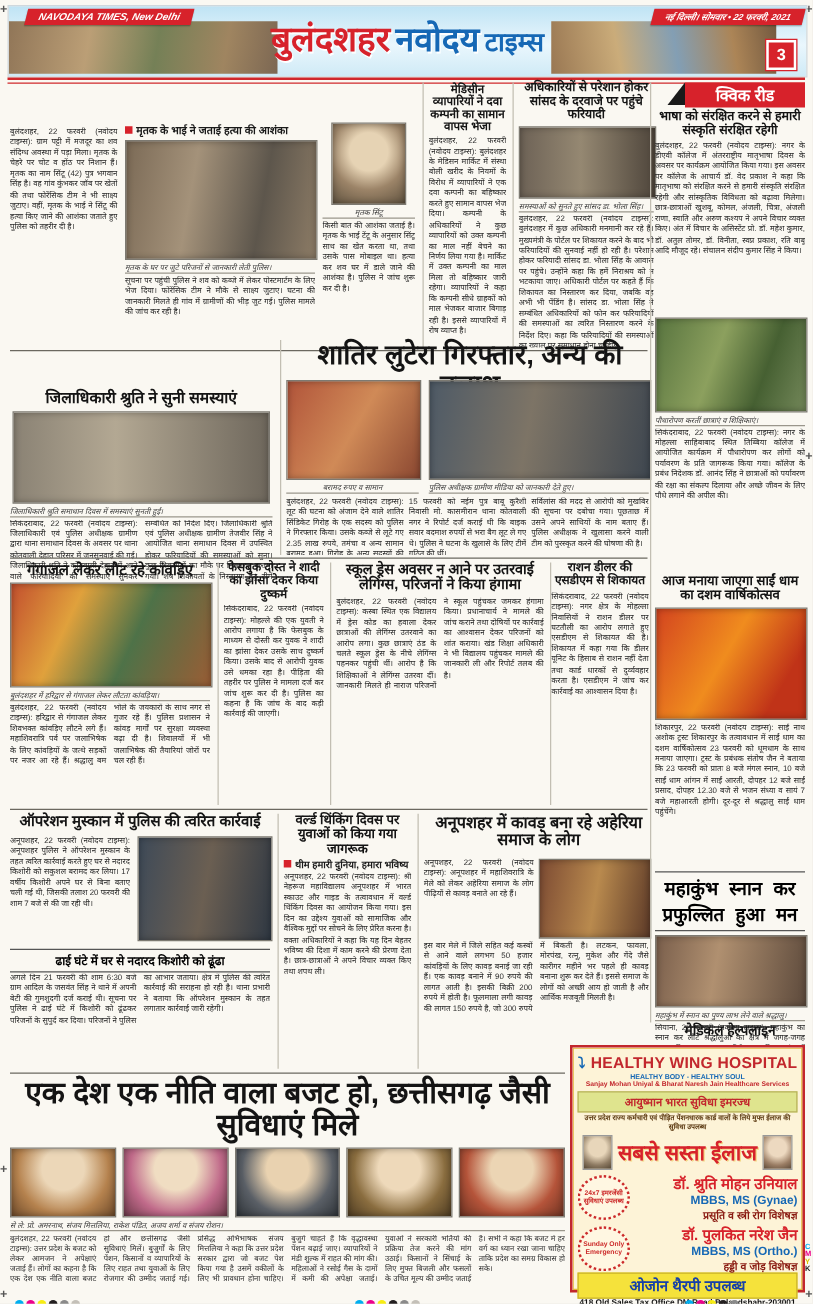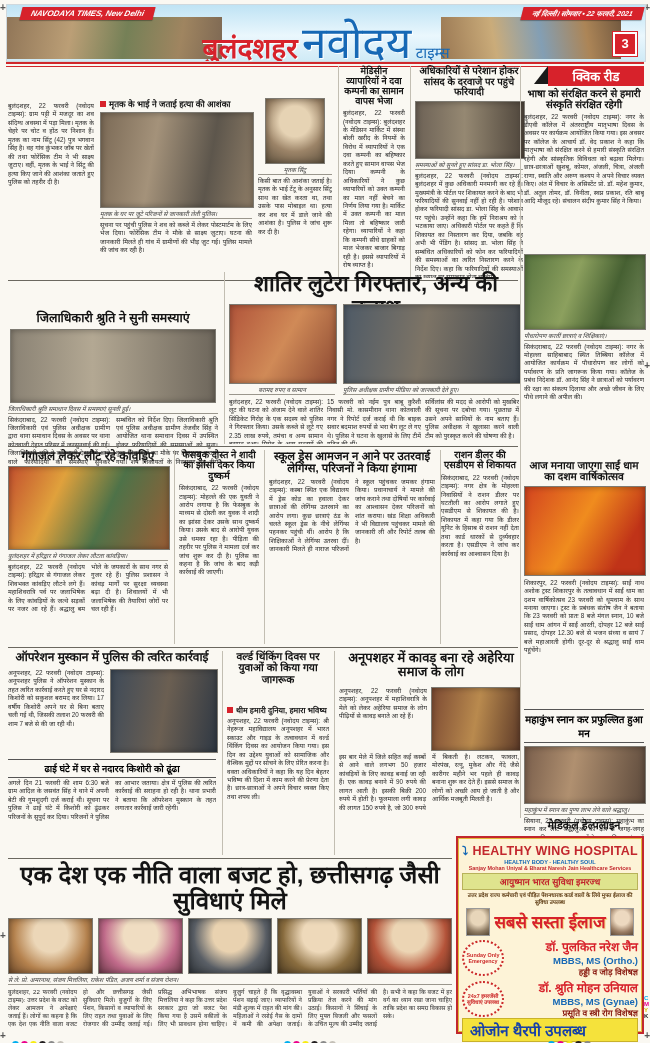--- a/index.html
+++ b/index.html
@@ -7,22 +7,22 @@
   .page{position:absolute;left:0;top:0;width:650px;height:1043px;background:#faf8f2;}
   .abs{position:absolute;}
   
   .masthead{left:6px;top:4px;width:638px;height:56px;background:linear-gradient(#bfe3f4,#eaf7fd 55%,#cfeaf6);overflow:hidden;border:1px solid #cfd8dd;}
   .mh-art{top:12px;height:42px;opacity:.95;}
   .mh-art-left{left:0;width:215px;background:linear-gradient(100deg,#8c6f4f,#b99a6f 30%,#6f7a4e 55%,#9c7f58 80%,#77604a);}
   .mh-art-right{right:24px;width:180px;background:linear-gradient(80deg,#96714a,#c9a873 30%,#7e9ab0 55%,#a97f4e 80%,#6d5136);}
   .ribbon{background:#d7222b;color:#fff;font-size:8px;font-weight:bold;font-style:italic;padding:2px 10px;transform:skewX(-14deg);white-space:nowrap;box-shadow:0 1px 1px rgba(0,0,0,.3);}
   .title-wrap{left:0;top:6px;width:100%;text-align:center;white-space:nowrap;}
   .t-city{color:#d7222b;font-size:28px;font-weight:bold;text-shadow:1px 1px 0 #fff;}
-  .t-brand{color:#1668b5;font-size:44px;font-weight:normal;text-shadow:1px 1px 0 #fff;}
-  .t-suffix{color:#1668b5;font-size:15px;font-weight:normal;}
+  .t-brand{color:#1668b5;font-size:27px;font-weight:bold;text-shadow:1px 1px 0 #fff;}
+  .t-suffix{color:#1668b5;font-size:21px;font-weight:bold;}
   .pageno{right:8px;bottom:5px;width:20px;height:20px;background:#d7222b;color:#fff;font-size:13px;font-weight:bold;text-align:center;line-height:20px;border:2px solid #fff;box-shadow:0 0 0 1px #d7222b;}
   .mh-rule{left:6px;top:62px;width:638px;height:2px;border-top:2px solid #d0282c;border-bottom:1px solid #d0282c;}
   
   .hl{font-weight:bold;color:#141414;line-height:1.08;text-align:center;}
   .body-txt{font-size:6.3px;color:#2b2b2b;text-align:justify;line-height:1.34;}
   .cap{font-size:6.1px;font-style:italic;color:#3a3a3a;padding-top:1px;border-bottom:1px solid #9a968c;}
   .photo{border:1px solid #7d7a72;box-shadow:inset 0 0 6px rgba(0,0,0,.35);}
   .sub-red{font-size:8.6px;font-weight:bold;color:#1a1a1a;}
   .sub-red::before{content:"";display:inline-block;width:6px;height:6px;background:#d7222b;margin-right:3px;}
   .hrule{height:1px;background:#6b6860;}
@@ -36,21 +36,21 @@
   .ad-hosp{color:#c2272d;font-size:12.5px;font-weight:bold;text-align:left;letter-spacing:.2px;}
   .ad-tag{color:#1668b5;font-size:5.6px;font-weight:bold;text-align:center;}
   .ad-sub{color:#c2272d;font-size:5.4px;font-weight:bold;text-align:center;}
   .ad-strip{background:#dfe48e;color:#c2272d;font-size:9px;font-weight:bold;text-align:center;margin:2px 0;padding:1px 0;border:1px solid #b8b25a;}
   .ad-note{color:#5c3a12;font-size:5.6px;font-weight:bold;text-align:center;line-height:1.25;}
   .ad-claim{color:#d7222b;font-size:17px;font-weight:bold;text-align:center;text-shadow:1px 1px 0 #f3d98a;}
   .ad-doc{color:#d7222b;font-size:12px;font-weight:bold;text-align:right;}
   .ad-qual{color:#1668b5;font-size:9.5px;font-weight:bold;text-align:right;}
   .ad-spec{color:#8a1b12;font-size:8.5px;font-weight:bold;text-align:right;}
   .ad-burst{border:2px dotted #cc2a2a;border-radius:50%;color:#cc2a2a;font-size:5.4px;font-weight:bold;text-align:center;display:flex;align-items:center;justify-content:center;background:#fff7e2;line-height:1.15;}
-  .ad-ozone{background:#f5e23b;color:#1640a8;font-size:15px;font-weight:bold;padding:1px 7px;border:1px solid #c9b22a;}
+  .ad-ozone{background:#f5e23b;color:#1640a8;font-size:12px;font-weight:bold;text-align:center;padding:1px 7px;border:1px solid #c9b22a;}
   .ad-addr{color:#111;font-size:6.6px;font-weight:bold;text-align:center;}
   .ad-thumb{width:22px;height:26px;border:1px solid #999;}
   
   .dots span{display:inline-block;width:7px;height:7px;border-radius:50%;margin-right:2px;}
   .d-c{background:#00aeef;} .d-m{background:#ec008c;} .d-y{background:#f7ec13;}
   .d-k{background:#231f20;} .d-g{background:#8a8a8a;} .d-l{background:#c4c0b8;}
   .crop{color:#555;font-size:10px;font-weight:bold;}
   .cmyk{font-size:6px;font-weight:bold;line-height:1;}
   .cmyk div{margin:0;}
 </style>
@@ -151,52 +151,52 @@
     <div class="cap">बुलंदशहर में हरिद्वार से गंगाजल लेकर लौटता कांवड़िया।</div>
     <div class="body-txt" style="margin-top:2px;height:74px;overflow:hidden;column-count:2;column-gap:6px;">बुलंदशहर, 22 फरवरी (नवोदय टाइम्स): हरिद्वार से गंगाजल लेकर शिवभक्त कांवड़िए लौटने लगे हैं। महाशिवरात्रि पर्व पर जलाभिषेक के लिए कांवड़ियों के जत्थे सड़कों पर नजर आ रहे हैं। श्रद्धालु बम भोले के जयकारों के साथ नगर से गुजर रहे हैं। पुलिस प्रशासन ने कांवड़ मार्गों पर सुरक्षा व्यवस्था बढ़ा दी है। शिवालयों में भी जलाभिषेक की तैयारियां जोरों पर चल रही हैं।</div>
   </div>
 
   <div class="abs" style="left:174px;top:450px;width:80px;height:194px;border-left:1px solid #c2beb2;padding-left:4px;">
     <div class="hl" style="font-size:9.6px;">फेसबुक दोस्त ने शादी का झांसा देकर किया दुष्कर्म</div>
     <div class="body-txt" style="margin-top:3px;height:140px;overflow:hidden;">सिकंदराबाद, 22 फरवरी (नवोदय टाइम्स): मोहल्ले की एक युवती ने आरोप लगाया है कि फेसबुक के माध्यम से दोस्ती कर युवक ने शादी का झांसा देकर उसके साथ दुष्कर्म किया। उसके बाद से आरोपी युवक उसे धमका रहा है। पीड़िता की तहरीर पर पुलिस ने मामला दर्ज कर जांच शुरू कर दी है। पुलिस का कहना है कि जांच के बाद कड़ी कार्रवाई की जाएगी।</div>
   </div>
 
   <div class="abs" style="left:264px;top:450px;width:166px;height:194px;border-left:1px solid #c2beb2;padding-left:4px;">
-    <div class="hl" style="font-size:11.5px;">स्कूल ड्रेस आमजन न आने पर उतरवाई लेगिंग्स, परिजनों ने किया हंगामा</div>
+    <div class="hl" style="font-size:11.5px;">स्कूल ड्रेस अवसर न आने पर उतरवाई लेगिंग्स, परिजनों ने किया हंगामा</div>
     <div class="body-txt" style="margin-top:3px;height:150px;overflow:hidden;column-count:2;column-gap:6px;">बुलंदशहर, 22 फरवरी (नवोदय टाइम्स): कस्बा स्थित एक विद्यालय में ड्रेस कोड का हवाला देकर छात्राओं की लेगिंग्स उतरवाने का आरोप लगा। कुछ छात्राएं ठंड के चलते स्कूल ड्रेस के नीचे लेगिंग्स पहनकर पहुंची थीं। आरोप है कि शिक्षिकाओं ने लेगिंग्स उतरवा दीं। जानकारी मिलते ही नाराज परिजनों ने स्कूल पहुंचकर जमकर हंगामा किया। प्रधानाचार्य ने मामले की जांच कराने तथा दोषियों पर कार्रवाई का आश्वासन देकर परिजनों को शांत कराया। खंड शिक्षा अधिकारी ने भी विद्यालय पहुंचकर मामले की जानकारी ली और रिपोर्ट तलब की है।</div>
   </div>
 
   <div class="abs" style="left:440px;top:450px;width:78px;height:194px;border-left:1px solid #c2beb2;padding-left:0;">
     <div class="hl" style="font-size:9.6px;">राशन डीलर की एसडीएम से शिकायत</div>
     <div class="body-txt" style="margin-top:3px;height:150px;overflow:hidden;">सिकंदराबाद, 22 फरवरी (नवोदय टाइम्स): नगर क्षेत्र के मोहल्ला निवासियों ने राशन डीलर पर घटतौली का आरोप लगाते हुए एसडीएम से शिकायत की है। शिकायत में कहा गया कि डीलर यूनिट के हिसाब से राशन नहीं देता तथा कार्ड धारकों से दुर्व्यवहार करता है। एसडीएम ने जांच कर कार्रवाई का आश्वासन दिया है।</div>
   </div>
 
   <div class="abs" style="left:524px;top:450px;width:120px;height:368px;">
     <div class="hl" style="font-size:10.5px;margin-top:10px;">आज मनाया जाएगा साईं धाम का दशम वार्षिकोत्सव</div>
     <div class="photo" style="width:120px;height:88px;margin-top:3px;background:linear-gradient(120deg,#d3441f,#f08c1e 45%,#c03318 80%);"></div>
     <div class="body-txt" style="margin-top:3px;height:118px;overflow:hidden;">शिकारपुर, 22 फरवरी (नवोदय टाइम्स): साईं नाथ अशोक ट्रस्ट शिकारपुर के तत्वावधान में साईं धाम का दशम वार्षिकोत्सव 23 फरवरी को धूमधाम के साथ मनाया जाएगा। ट्रस्ट के प्रबंधक संतोष जैन ने बताया कि 23 फरवरी को प्रातः 8 बजे मंगल स्नान, 10 बजे साईं धाम आंगन में साईं आरती, दोपहर 12 बजे साईं प्रसाद, दोपहर 12.30 बजे से भजन संध्या व सायं 7 बजे महाआरती होगी। दूर-दूर से श्रद्धालु साईं धाम पहुंचेंगे।</div>
-    <div class="boxhead" style="font-size:10px;margin-top:12px;">महाकुंभ स्नान कर प्रफुल्लित हुआ मन</div>
+    <div class="boxhead" style="font-size:15px;margin-top:0;font-family:Liberation Mono, monospace;">महाकुंभ स्नान कर प्रफुल्लित हुआ मन</div>
     <div class="photo" style="width:120px;height:56px;margin-top:3px;background:linear-gradient(100deg,#7a5f4c,#b09070 40%,#5d4a3c);"></div>
     <div class="cap">महाकुंभ में स्नान का पुण्य लाभ लेने वाले श्रद्धालु।</div>
     <div class="body-txt" style="margin-top:2px;height:56px;overflow:hidden;">सियाना, 22 फरवरी (नवोदय टाइम्स): महाकुंभ का स्नान कर लौटे श्रद्धालुओं का क्षेत्र में जगह-जगह स्वागत किया गया। श्रद्धालुओं ने बताया कि महाकुंभ में स्नान कर मन प्रफुल्लित हो गया। संगम तट पर आस्था की डुबकी लगाने का अनुभव अद्भुत रहा। श्रद्धालुओं ने सभी से पुण्य लाभ लेने का आह्वान किया।</div>
   </div>
 
   <div class="abs hrule" style="left:8px;top:647px;width:510px;"></div>
 
   <div class="abs" style="left:8px;top:651px;width:208px;height:204px;">
     <div class="hl" style="font-size:12px;">ऑपरेशन मुस्कान में पुलिस की त्वरित कार्रवाई</div>
     <div class="abs body-txt" style="left:0;top:18px;width:96px;height:84px;overflow:hidden;">अनूपशहर, 22 फरवरी (नवोदय टाइम्स): अनूपशहर पुलिस ने ऑपरेशन मुस्कान के तहत त्वरित कार्रवाई करते हुए घर से नदारद किशोरी को सकुशल बरामद कर लिया। 17 वर्षीय किशोरी अपने घर से बिना बताए चली गई थी, जिसकी तलाश 20 फरवरी की शाम 7 बजे से की जा रही थी।</div>
     <div class="abs photo" style="left:102px;top:18px;width:106px;height:82px;background:linear-gradient(100deg,#3e4a58,#6b5f52 50%,#2f3843);"></div>
     <div class="abs boxhead" style="left:0;top:108px;width:208px;font-size:9.5px;">ढाई घंटे में घर से नदारद किशोरी को ढूंढा</div>
     <div class="abs body-txt" style="left:0;top:128px;width:208px;height:74px;overflow:hidden;column-count:2;column-gap:6px;">अगले दिन 21 फरवरी की शाम 6:30 बजे ग्राम आदिल के जसवंत सिंह ने थाने में अपनी बेटी की गुमशुदगी दर्ज कराई थी। सूचना पर पुलिस ने ढाई घंटे में किशोरी को ढूंढकर परिजनों के सुपुर्द कर दिया। परिजनों ने पुलिस का आभार जताया। क्षेत्र में पुलिस की त्वरित कार्रवाई की सराहना हो रही है। थाना प्रभारी ने बताया कि ऑपरेशन मुस्कान के तहत लगातार कार्रवाई जारी रहेगी।</div>
   </div>
 
   <div class="abs" style="left:222px;top:651px;width:102px;height:204px;border-left:1px solid #c2beb2;padding-left:4px;">
     <div class="hl" style="font-size:10.5px;">वर्ल्ड थिंकिंग दिवस पर युवाओं को किया गया जागरूक</div>
-    <div class="sub-red" style="font-size:7.8px;margin-top:20px;">थीम हमारी दुनिया, हमारा भविष्य</div>
+    <div class="sub-red" style="font-size:7.8px;margin-top:1px;">थीम हमारी दुनिया, हमारा भविष्य</div>
     <div class="body-txt" style="margin-top:2px;height:144px;overflow:hidden;">अनूपशहर, 22 फरवरी (नवोदय टाइम्स): श्री नेहरूज महाविद्यालय अनूपशहर में भारत स्काउट और गाइड के तत्वावधान में वर्ल्ड थिंकिंग दिवस का आयोजन किया गया। इस दिन का उद्देश्य युवाओं को सामाजिक और वैश्विक मुद्दों पर सोचने के लिए प्रेरित करना है। वक्ता अधिकारियों ने कहा कि यह दिन बेहतर भविष्य की दिशा में काम करने की प्रेरणा देता है। छात्र-छात्राओं ने अपने विचार व्यक्त किए तथा शपथ ली।</div>
   </div>
 
   <div class="abs" style="left:334px;top:651px;width:184px;height:204px;border-left:1px solid #c2beb2;padding-left:4px;">
     <div class="hl" style="font-size:13px;">अनूपशहर में कावड़ बना रहे अहेरिया समाज के लोग</div>
     <div class="abs body-txt" style="left:4px;top:36px;width:88px;height:62px;overflow:hidden;">अनूपशहर, 22 फरवरी (नवोदय टाइम्स): अनूपशहर में महाशिवरात्रि के मेले को लेकर अहेरिया समाज के लोग पीढ़ियों से कावड़ बनाते आ रहे हैं।</div>
     <div class="abs photo" style="left:96px;top:36px;width:88px;height:62px;background:linear-gradient(100deg,#7d4b33,#b98a4e 50%,#5d3a28);"></div>
     <div class="abs body-txt" style="left:4px;top:102px;width:180px;height:100px;overflow:hidden;column-count:2;column-gap:6px;">इस बार मेले में जिले सहित कई कस्बों से आने वाले लगभग 50 हजार कांवड़ियों के लिए कावड़ बनाई जा रही हैं। एक कावड़ बनाने में 90 रुपये की लागत आती है। इसकी बिक्री 200 रुपये में होती है। फूलमाला लगी कावड़ की लागत 150 रुपये है, जो 300 रुपये में बिकती है। लटकन, फावला, मोरपंख, रत्नू, मुकेश और गेंदे जैसे कारीगर महीने भर पहले ही कावड़ बनाना शुरू कर देते हैं। इससे समाज के लोगों को अच्छी आय हो जाती है और आर्थिक मजबूती मिलती है।</div>
   </div>
 
@@ -209,33 +209,33 @@
     <div class="ad-tag">HEALTHY BODY - HEALTHY SOUL</div>
     <div class="ad-sub">Sanjay Mohan Uniyal &amp; Bharat Naresh Jain Healthcare Services</div>
     <div class="ad-strip">आयुष्मान भारत सुविधा इमरज्ध</div>
     <div class="ad-note">उत्तर प्रदेश राज्य कर्मचारी एवं पीड़ित पेंशनधारक कार्ड वालों के लिये मुफ्त ईलाज की सुविधा उपलब्ध</div>
     <div style="display:flex;align-items:center;justify-content:center;gap:4px;margin-top:2px;">
       <div class="ad-thumb" style="background:radial-gradient(circle at 50% 35%,#e8d6ba 0 35%,#8d7a62 70%,#544634);"></div>
       <div class="ad-claim">सबसे सस्ता ईलाज</div>
       <div class="ad-thumb" style="background:radial-gradient(circle at 50% 35%,#edd9c0 0 35%,#9a7d64 70%,#5d4a38);"></div>
     </div>
     <div style="position:relative;margin-top:2px;min-height:36px;">
+      <div class="ad-burst" style="position:absolute;left:0;top:2px;width:38px;height:32px;">24x7 इमरजेंसी सुविधाएं उपलब्ध</div>
+      <div style="margin-left:42px;">
+        <div class="ad-doc">डॉ. श्रुति मोहन उनियाल</div>
+        <div class="ad-qual">MBBS, MS (Gynae)</div>
+        <div class="ad-spec">प्रसूति व स्त्री रोग विशेषज्ञ</div>
+      </div>
+    </div>
+    <div style="position:relative;margin-top:2px;min-height:36px;">
       <div class="ad-burst" style="position:absolute;left:0;top:2px;width:38px;height:32px;">Sunday Only Emergency</div>
       <div style="margin-left:42px;">
         <div class="ad-doc">डॉ. पुलकित नरेश जैन</div>
         <div class="ad-qual">MBBS, MS (Ortho.)</div>
         <div class="ad-spec">हड्डी व जोड़ विशेषज्ञ</div>
-      </div>
-    </div>
-    <div style="position:relative;margin-top:2px;min-height:36px;">
-      <div class="ad-burst" style="position:absolute;left:0;top:2px;width:38px;height:32px;">24x7 इमरजेंसी सुविधाएं उपलब्ध</div>
-      <div style="margin-left:42px;">
-        <div class="ad-doc">डॉ. श्रुति मोहन उनियाल</div>
-        <div class="ad-qual">MBBS, MS (Gynae)</div>
-        <div class="ad-spec">प्रसूति व स्त्री रोग विशेषज्ञ</div>
       </div>
     </div>
     <div class="ad-ozone">ओजोन थैरपी उपलब्ध</div>
     <div class="ad-addr">418 Old Sales Tax Office DM Road Bulandshahr-203001</div>
 
   </div>
 
   <div class="abs hrule" style="left:8px;top:858px;width:444px;"></div>
   <div class="abs vrule" style="left:520px;top:66px;height:752px;"></div>
 

